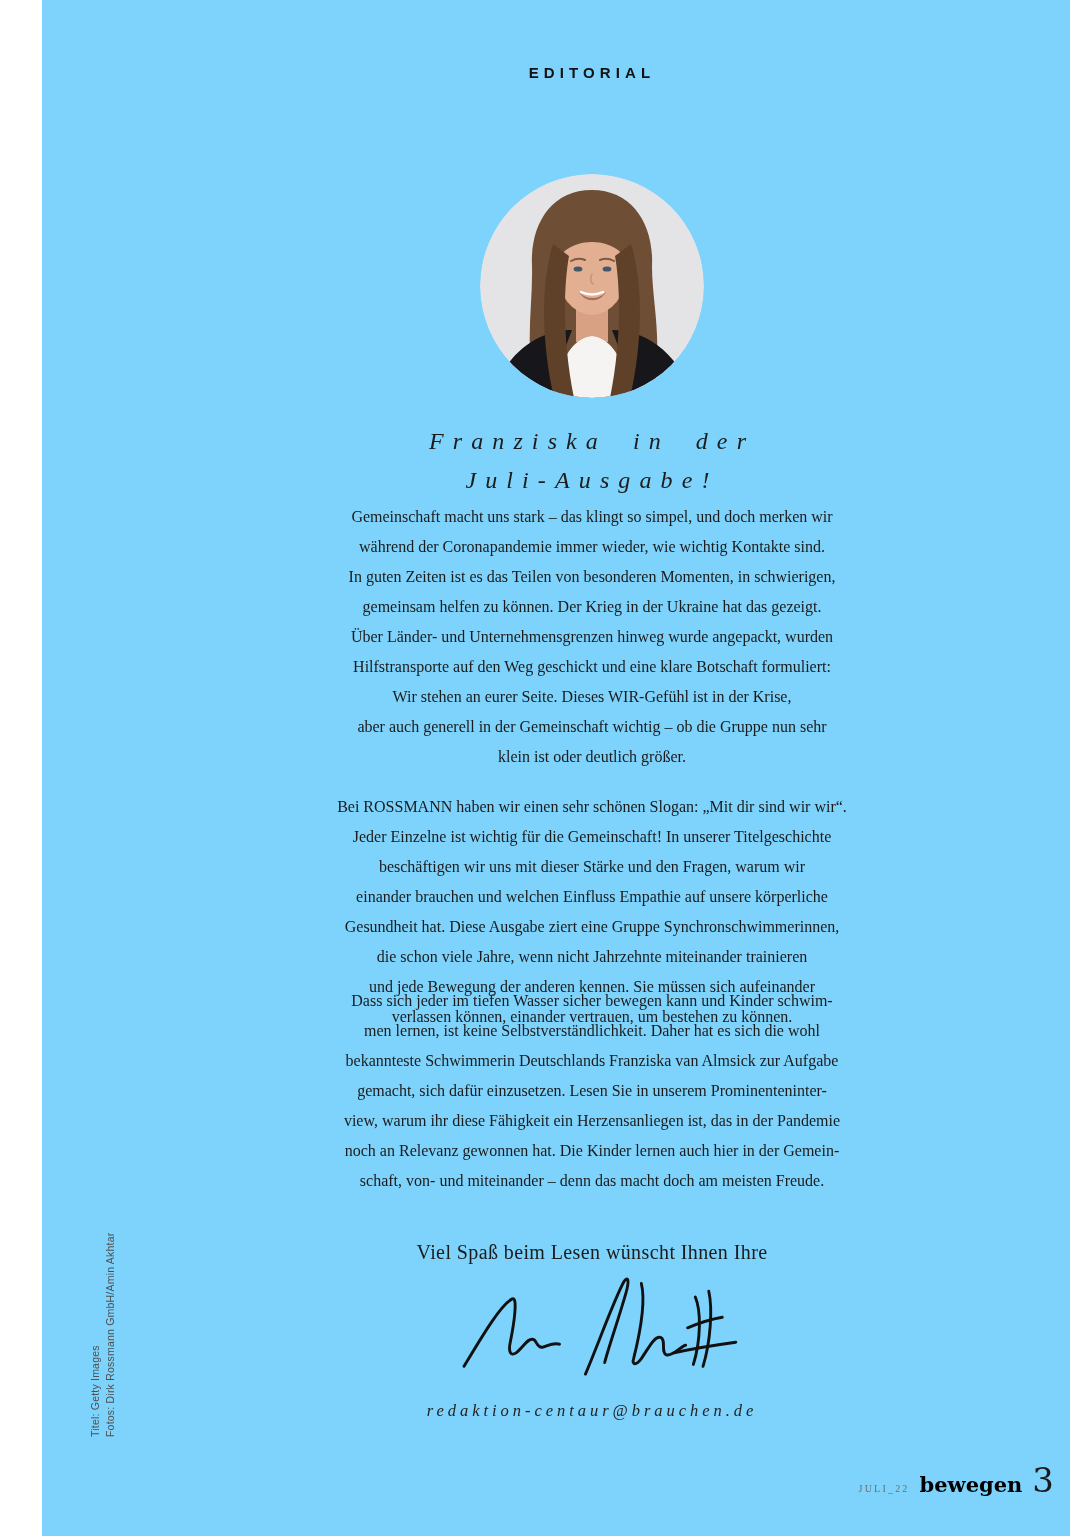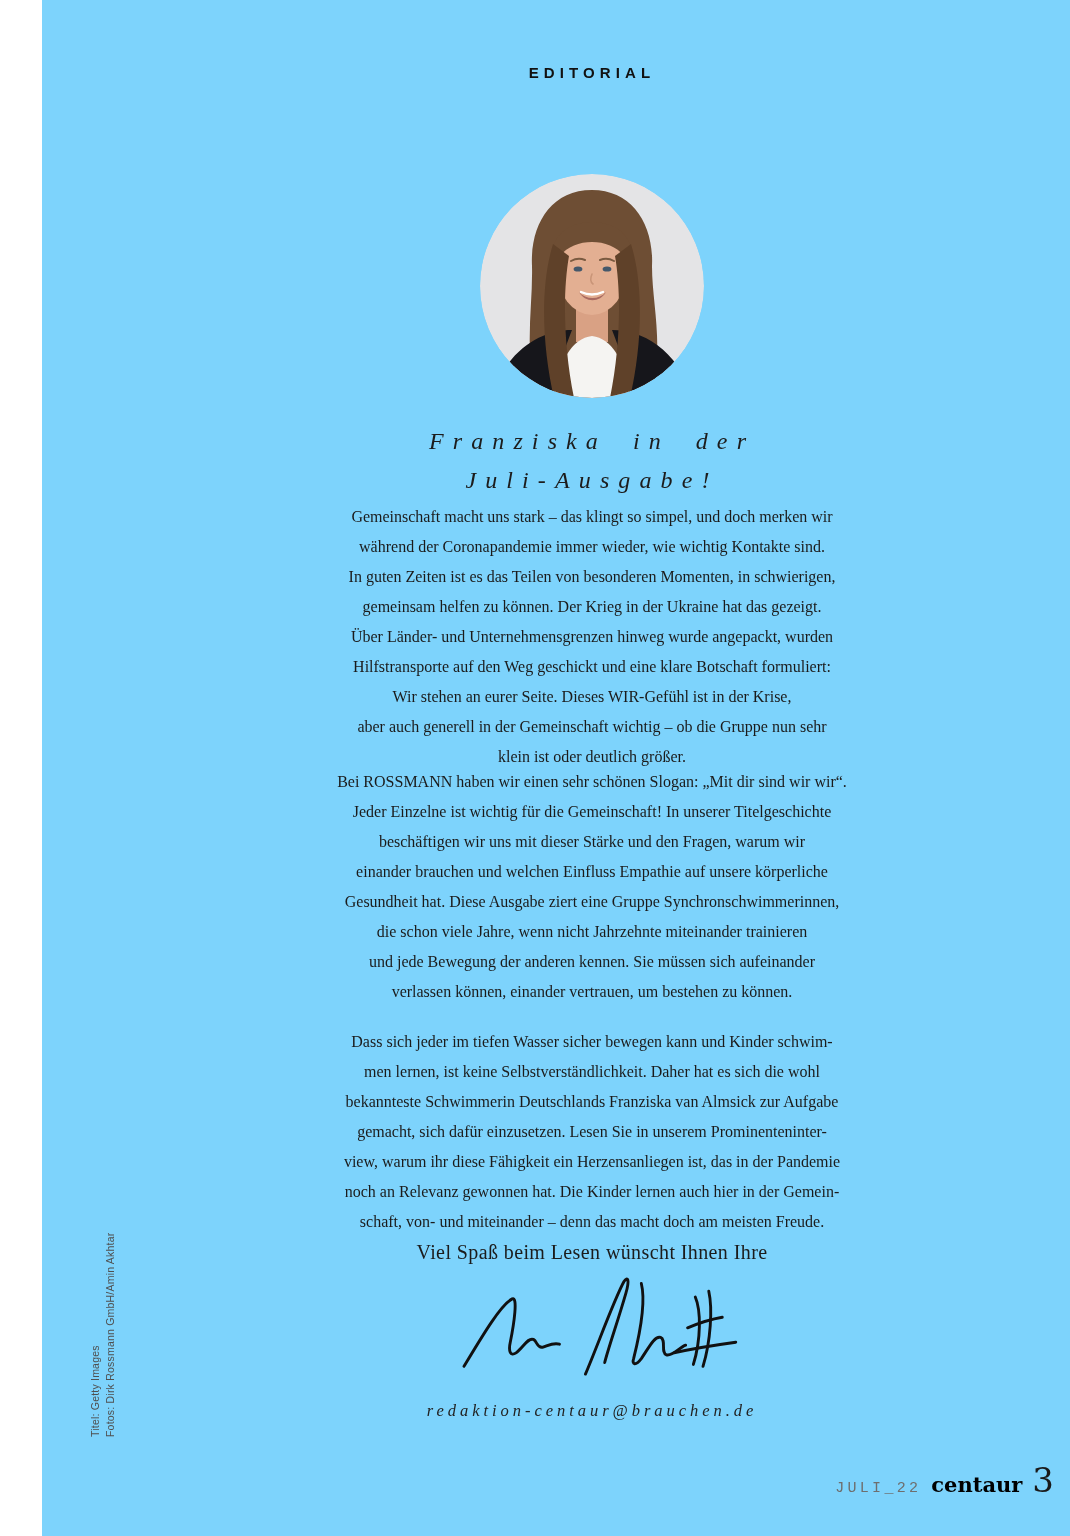--- a/index.html
+++ b/index.html
@@ -59,22 +59,22 @@
     position: absolute;
     left: 95px;
     width: 850px;
     text-align: center;
     font-size: 16px;
     line-height: 30px;
     white-space: pre-line;
     color: #1b1b1b;
   }
   .para-1 { top: 502px; }
-  .para-2 { top: 767px; }
-  .para-3 { top: 1027px; }
+  .para-2 { top: 792px; }
+  .para-3 { top: 986px; }
   .closing {
     position: absolute;
     top: 1241px;
     left: 0;
     width: 100%;
     text-align: center;
     font-size: 20px;
     letter-spacing: 0.02em;
   }
   .signature-wrap {
@@ -121,22 +121,22 @@
   }
   .footer {
     position: absolute;
     right: 58px;
     top: 1460px;
     display: flex;
     align-items: baseline;
     gap: 10px;
   }
   .footer-issue {
-    font-family: Liberation Mono, monospace;
-    font-size: 15px;
+    font-family: Liberation Serif, serif;
+    font-size: 10px;
     letter-spacing: 0.22em;
     color: #6e6e6e;
     text-align: right;
   }
   .footer-logo {
     font-family: "DejaVu Serif", serif;
     font-weight: 700;
     font-size: 21px;
     color: #000;
   }
@@ -239,16 +239,16 @@
     </div>
 
     <div class="sig-email">redaktion-centaur@brauchen.de</div>
   </div>
 
   <div class="credits">Titel: Getty Images
 Fotos: Dirk Rossmann GmbH/Amin Akhtar</div>
 
   <div class="footer">
     <span class="footer-issue">JULI_22</span>
-    <span class="footer-logo">centaur</span>
+    <span class="footer-logo">bewegen</span>
     <span class="footer-page">3</span>
   </div>
 </div>
 
 </body></html>

